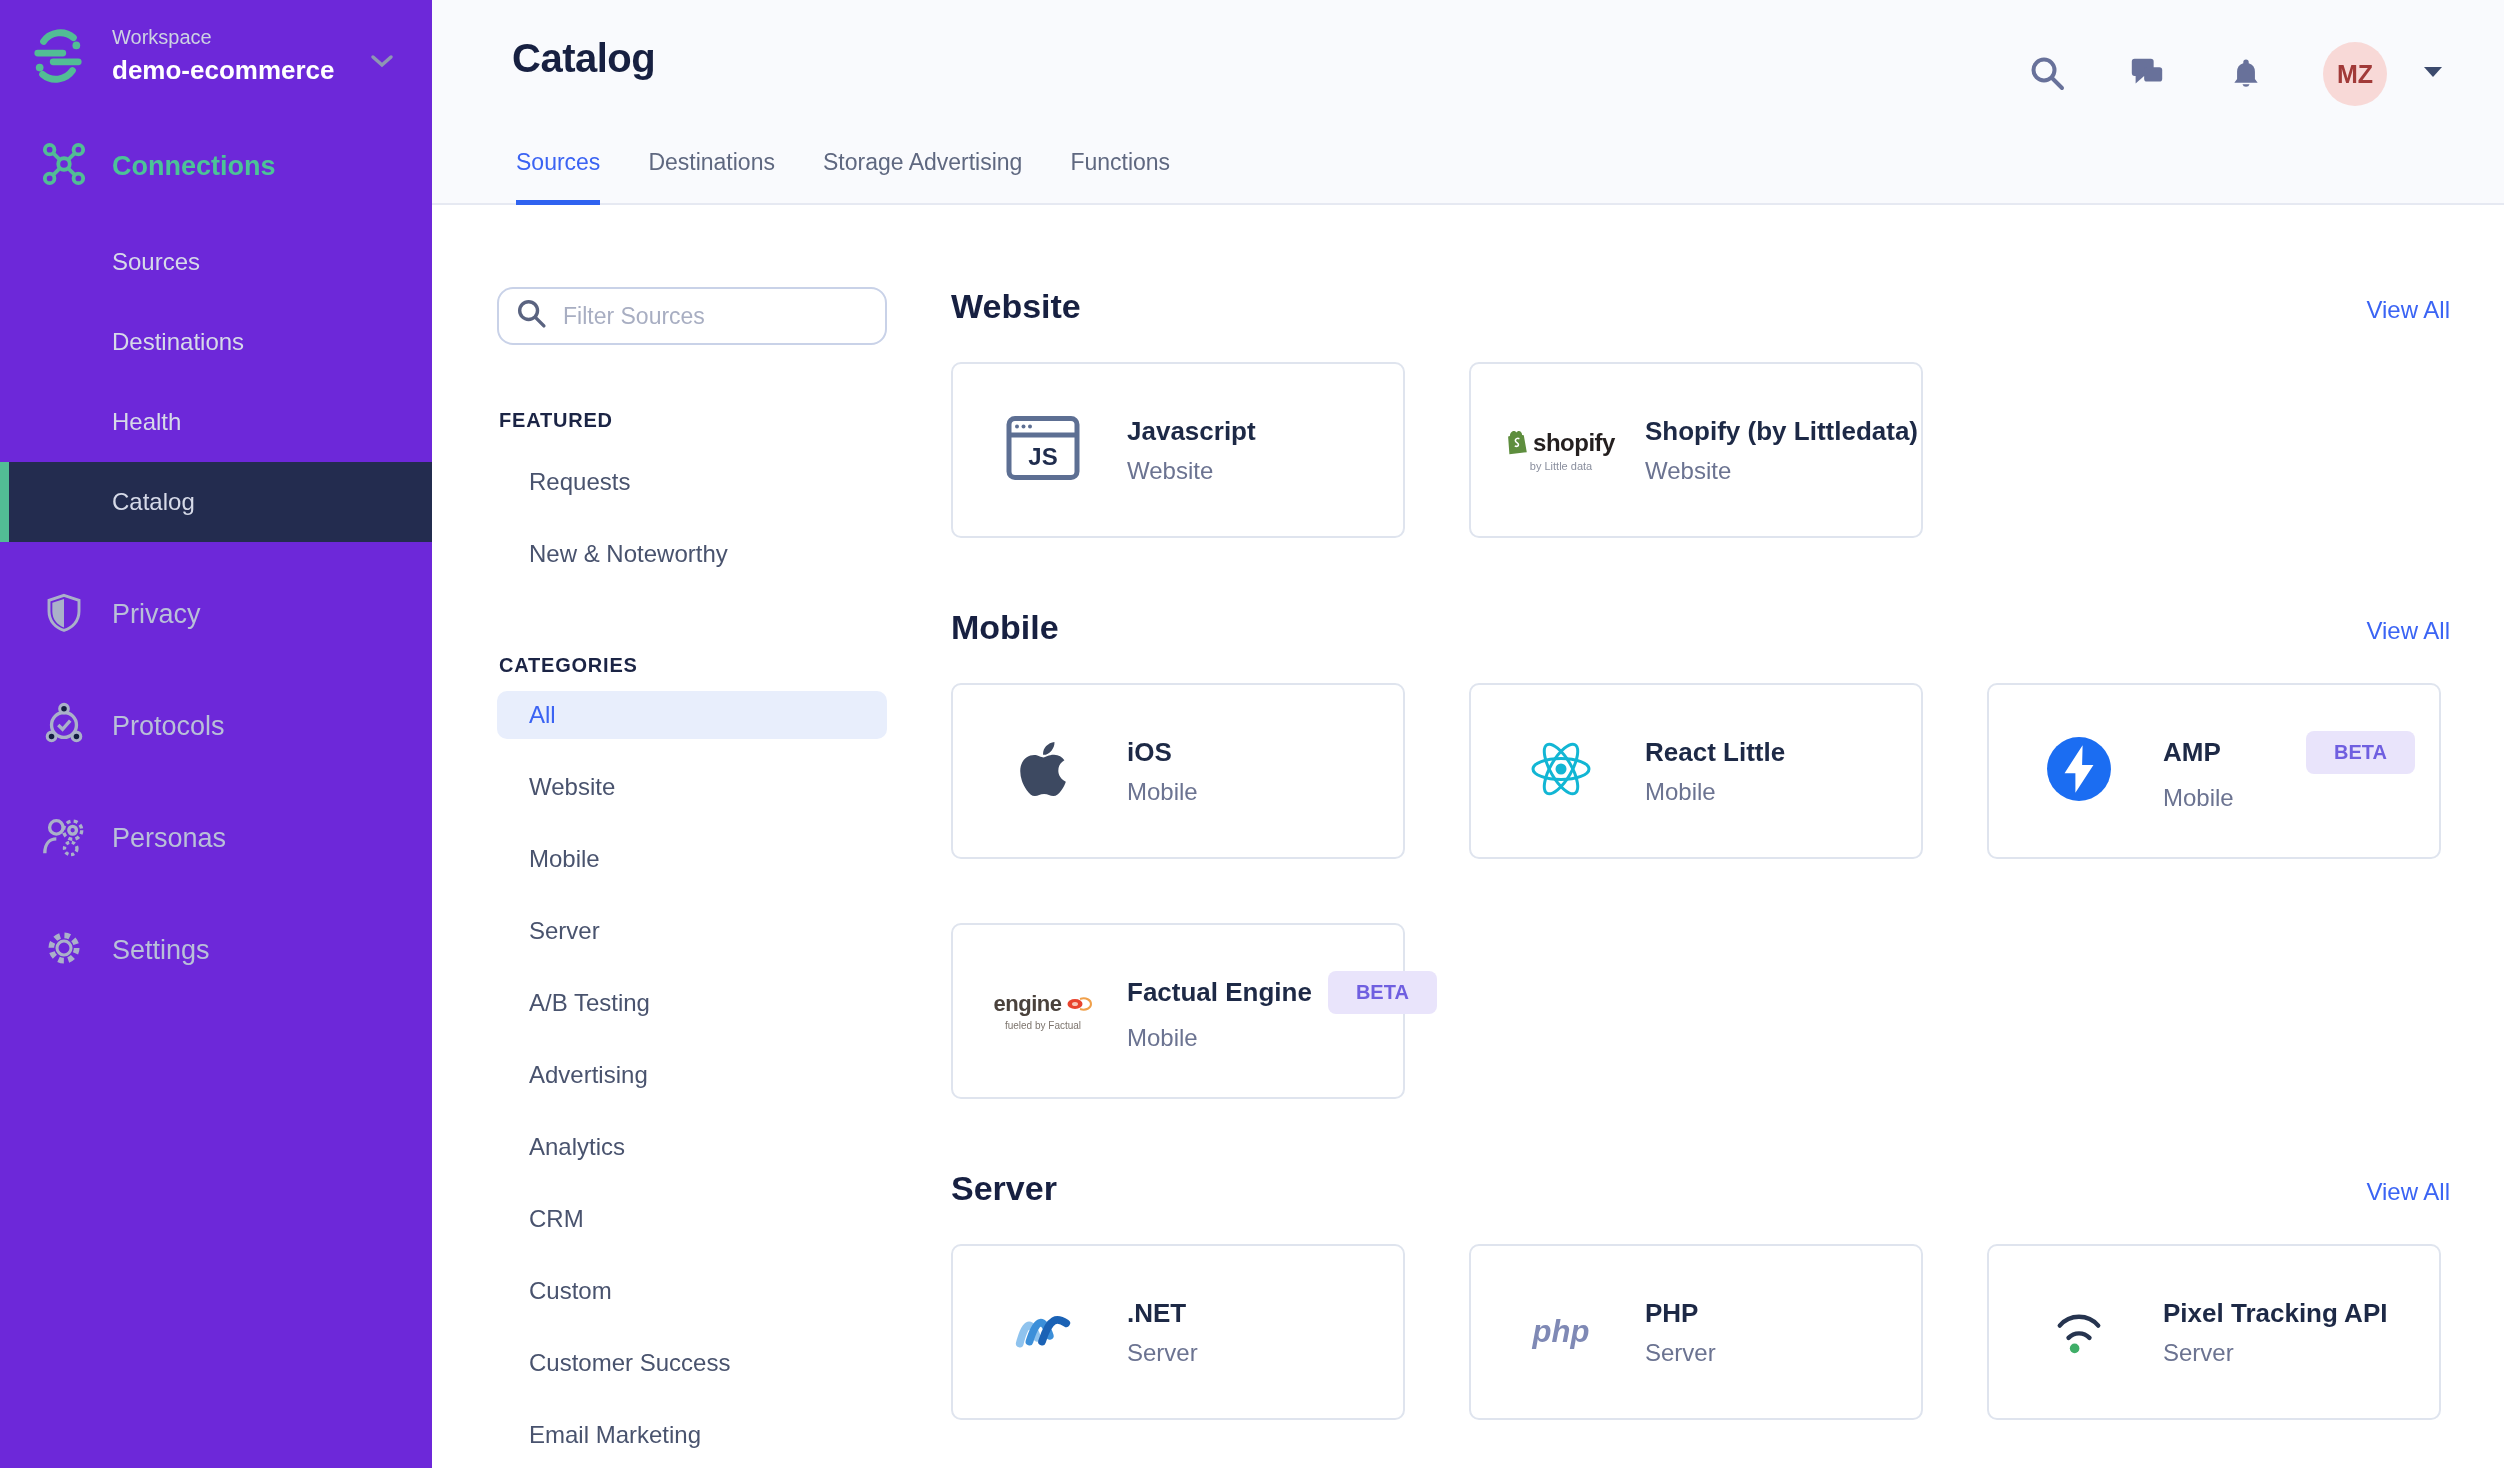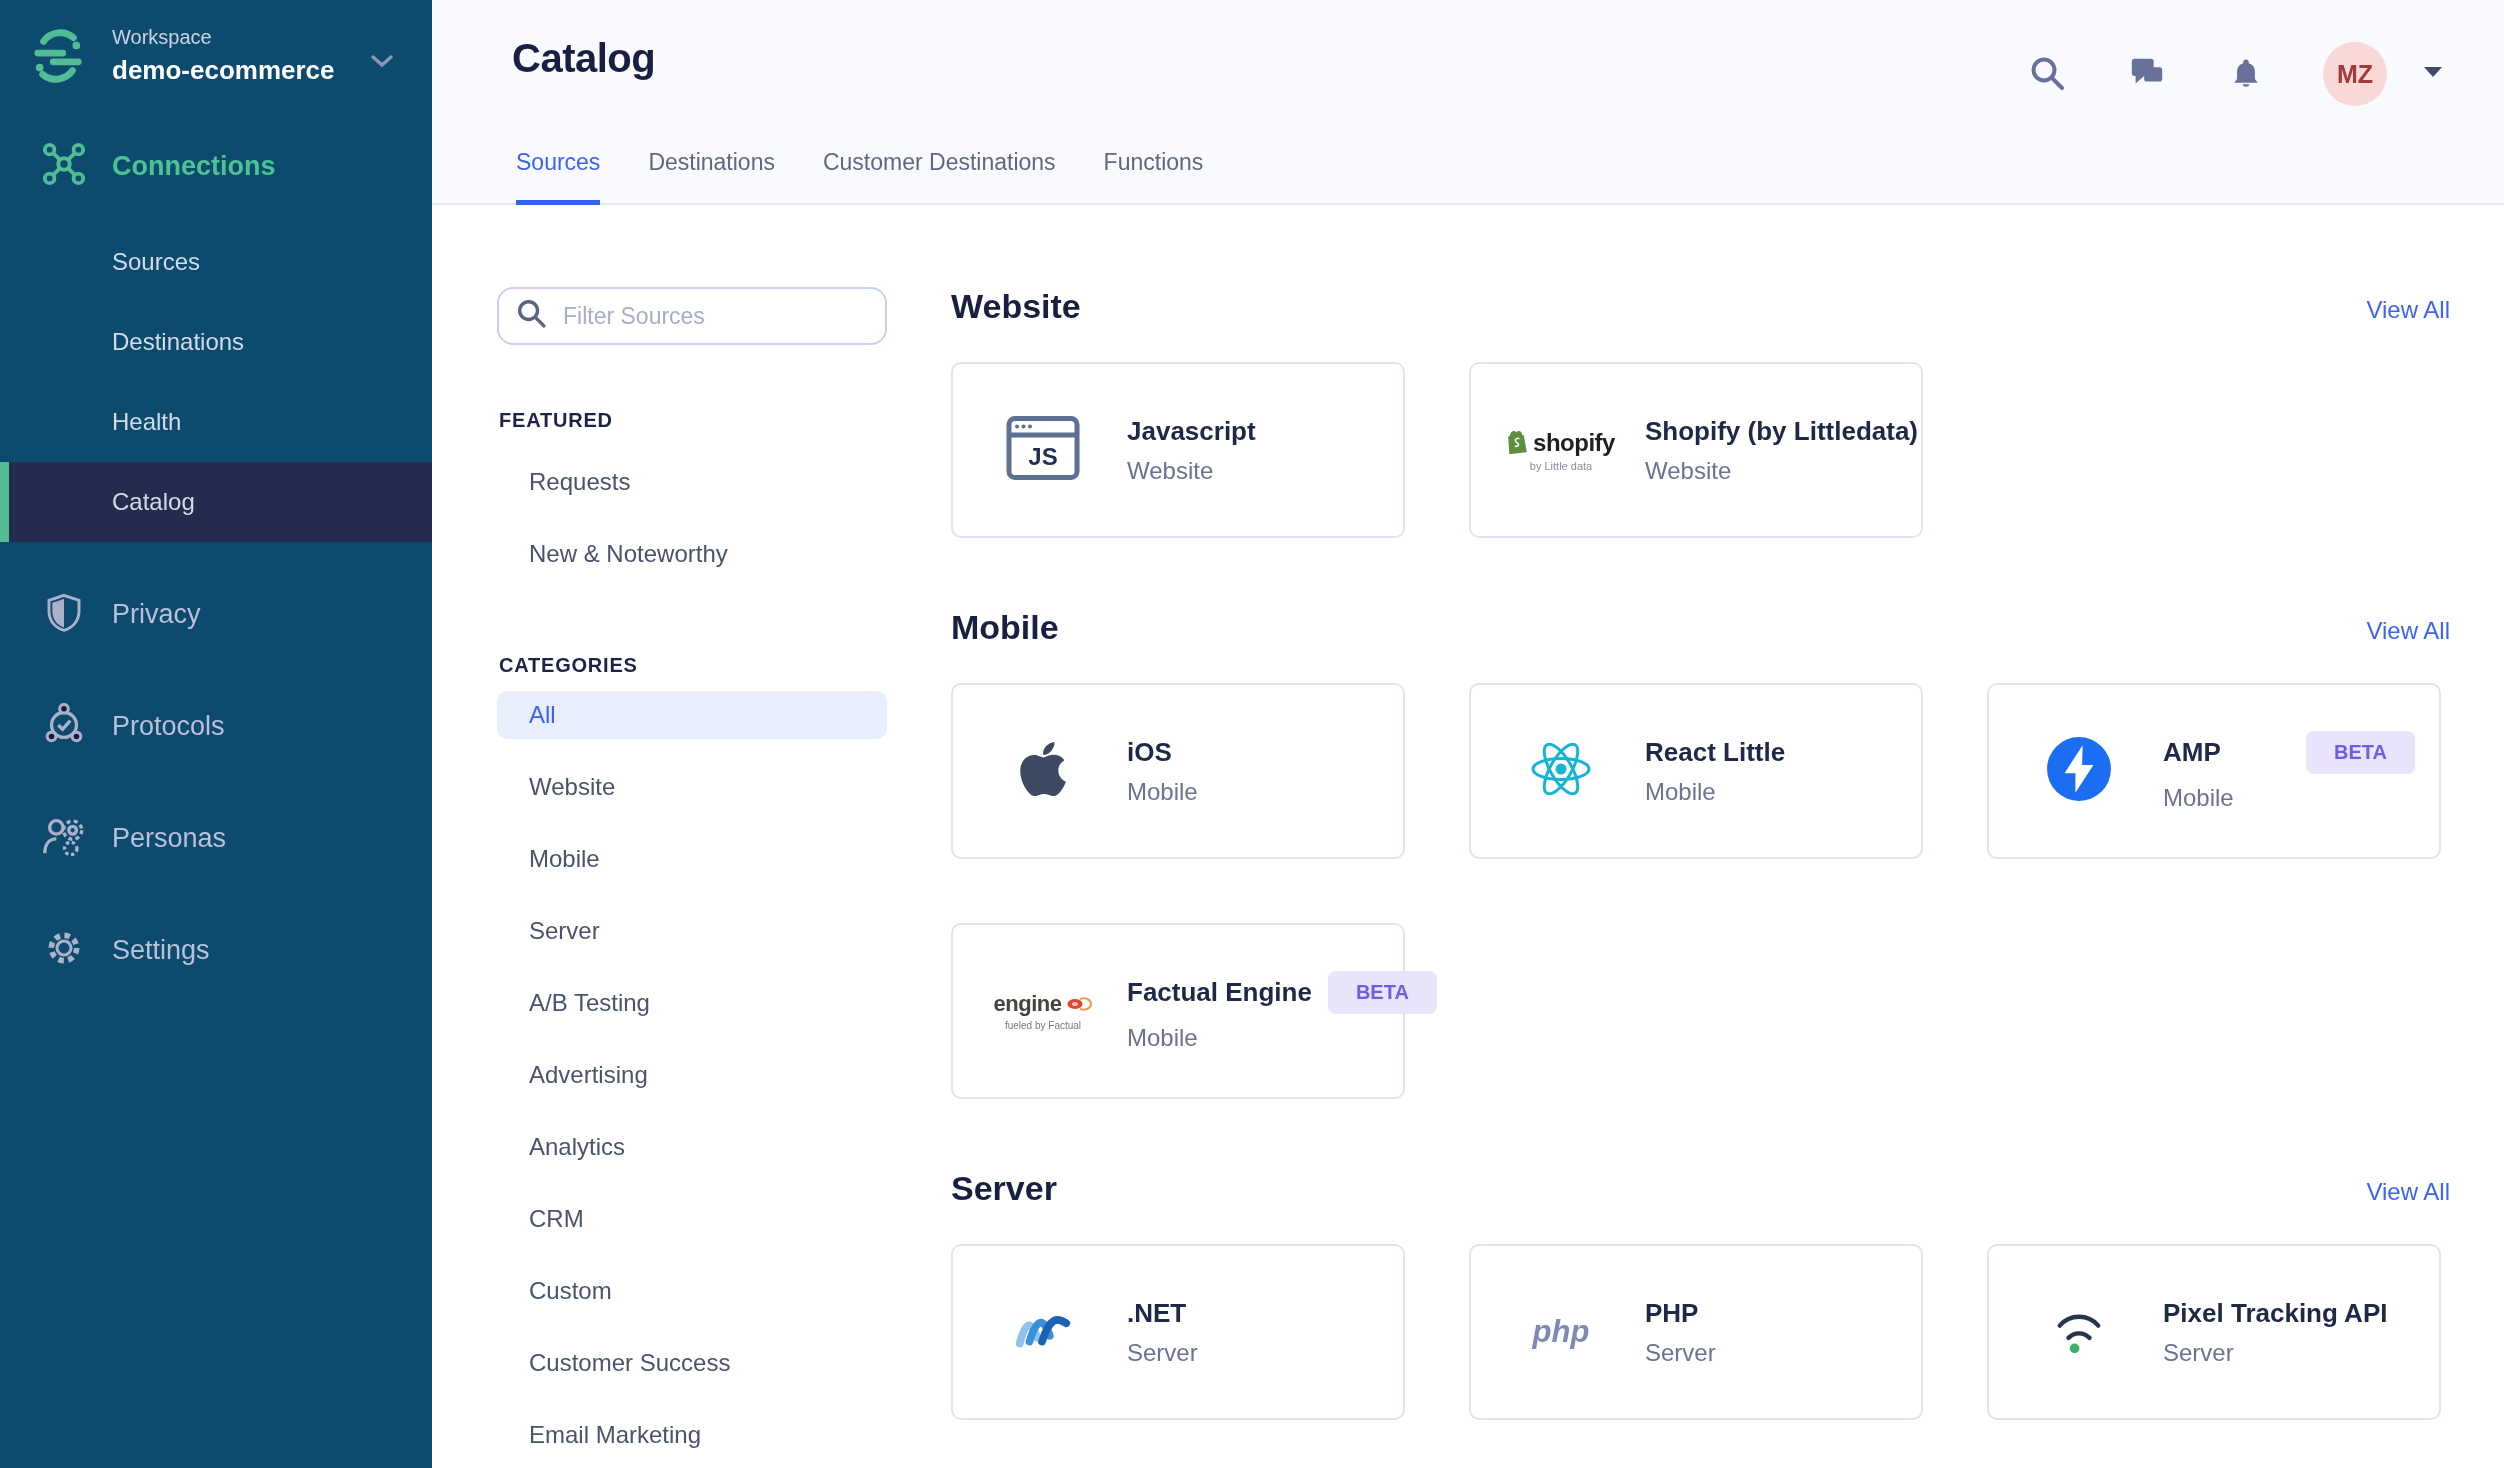--- a/index.html
+++ b/index.html
@@ -1,21 +1,21 @@
 <!DOCTYPE html>
 <html><head>
 <meta charset="utf-8">
 <style>
   * { margin:0; padding:0; box-sizing:border-box; }
   html,body { width:2504px; height:1468px; overflow:hidden; background:#fff;
     font-family:"Liberation Sans", sans-serif; }
   .app { display:flex; width:2504px; height:1468px; }
 
   
-  .sidebar { width:432px; min-width:432px; height:100%; background:#0c4a6e; color:#d6dae8; }
+  .sidebar { width:432px; min-width:432px; height:100%; background:#6d28d9; color:#d6dae8; }
   .workspace { display:flex; align-items:center; padding:26px 24px 0 30px; cursor:pointer; }
   .logo { width:56px; height:56px; display:flex; align-items:center; justify-content:center; }
   .ws-text { margin-left:26px; flex:1; }
   .ws-label { font-size:20px; color:#cdd2e2; margin-bottom:6px; }
   .ws-name { font-size:26px; font-weight:bold; color:#ffffff; }
   .ws-caret { margin-right:14px; margin-top:14px; }
   #side-nav { margin-top:40px; }
   .nav-row { height:80px; display:flex; align-items:center; cursor:pointer; position:relative; }
   .nav-icon { width:72px; margin-left:28px; display:flex; align-items:center; justify-content:center; }
   .nav-label { margin-left:12px; font-size:27px; color:#b9c0d8; }
@@ -223,21 +223,21 @@
           <span class="avatar-caret">
             <svg width="22" viewBox="0 0 22 14">
                 <path d="M2 2 L11 12 L20 2 Z" fill="#3c4a6d"></path>
               </svg>
           </span>
         </div>
       </div>
       <div class="tabs" id="tabs">
           <div class="tab active"><span>Sources</span></div>
           <div class="tab"><span>Destinations</span></div>
-          <div class="tab"><span>Customer Destinations</span></div>
+          <div class="tab"><span>Storage Advertising</span></div>
           <div class="tab"><span>Functions</span></div>
         </div>
     </header>
 
     <div class="content">
       <aside class="filter-col">
         <div class="search-box">
           <span>
             <svg viewBox="0 0 40 40" width="34">
                 <circle cx="16" cy="16" r="10.5" fill="none" stroke="#5a6380" stroke-width="4"></circle>

